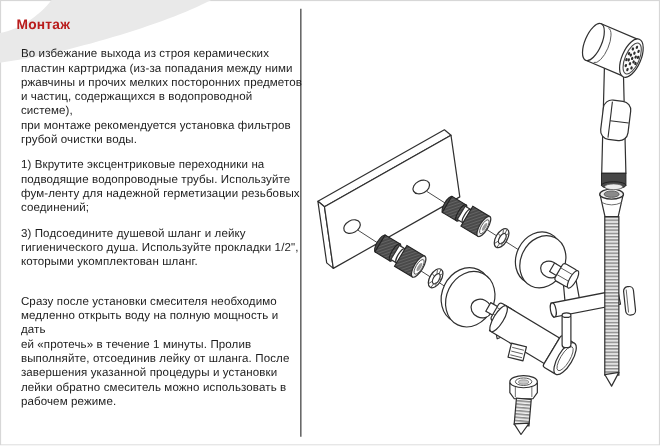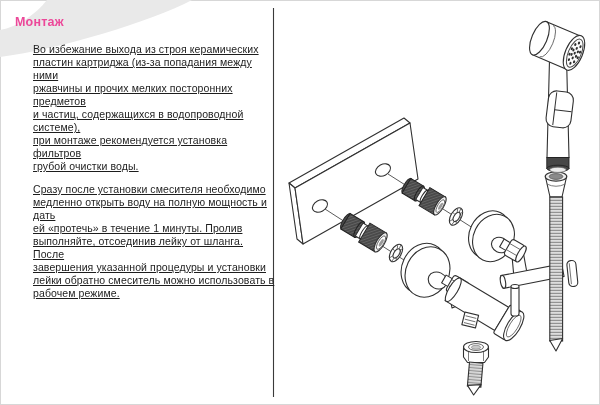--- a/index.html
+++ b/index.html
@@ -7,24 +7,24 @@
     position:relative; width:600px; height:405px; background:#fff;
     overflow:hidden; outline:1px solid #d7d7d7; outline-offset:-1px;
     font-family:"Liberation Sans", sans-serif;
   }
   .bg-svg { position:absolute; left:0; top:0; z-index:0; }
   .text-col {
     position:absolute; left:15px; top:15px; width:260px; z-index:1;
     color:#1d1d1d; font-size:10.5px; line-height:13px; letter-spacing:.1px;
   }
   .text-col h1 {
-    font-size:12.5px; line-height:14px; font-weight:bold; color:#ec4899;
+    font-size:12.5px; line-height:14px; font-weight:bold; color:#b91c1c;
     margin:0 0 14px 0; letter-spacing:.2px;
   }
-  .text-col p { white-space:pre-line; margin:0 0 10px 18px;text-decoration:underline; }
+  .text-col p { white-space:pre-line; margin:0 0 10px 4px; }
   .text-col p.gap-lg { margin-bottom:23px; }
   
   .ln  { fill:#fff; stroke:#303030; stroke-width:1.1; stroke-linejoin:round; }
   .lnf { fill:none; stroke:#303030; stroke-width:1; }
   .thin{ fill:none; stroke:#5a5a5a; stroke-width:0.8; }
   .dk  { fill:#474747; stroke:#222; stroke-width:0.9; }
   .kn  { fill:url(#knurl); stroke:#222; stroke-width:1; }
   .rb  { fill:url(#ribs); stroke:#303030; stroke-width:1.1; }
   .axis{ stroke:#4a4a4a; stroke-width:0.9; fill:none; }
   .swoosh { fill:#e9e9e9; }
@@ -218,20 +218,27 @@
   </svg>
 
   <div class="text-col">
     <h1>Монтаж</h1>
     <p>Во избежание выхода из строя керамических
 пластин картриджа (из-за попадания между ними
 ржавчины и прочих мелких посторонних предметов
 и частиц, содержащихся в водопроводной системе),
 при монтаже рекомендуется установка фильтров
 грубой очистки воды.</p>
+    <p>1) Вкрутите эксцентриковые переходники на
+подводящие водопроводные трубы. Используйте
+фум-ленту для надежной герметизации резьбовых
+соединений;</p>
+    <p class="gap-lg">3) Подсоедините душевой шланг и лейку
+гигиенического душа. Используйте прокладки 1/2",
+которыми укомплектован шланг.</p>
     <p>Сразу после установки смесителя необходимо
 медленно открыть воду на полную мощность и дать
 ей «протечь» в течение 1 минуты. Пролив
 выполняйте, отсоединив лейку от шланга. После
 завершения указанной процедуры и установки
 лейки обратно смеситель можно использовать в
 рабочем режиме.</p>
   </div>
 
 </div>

